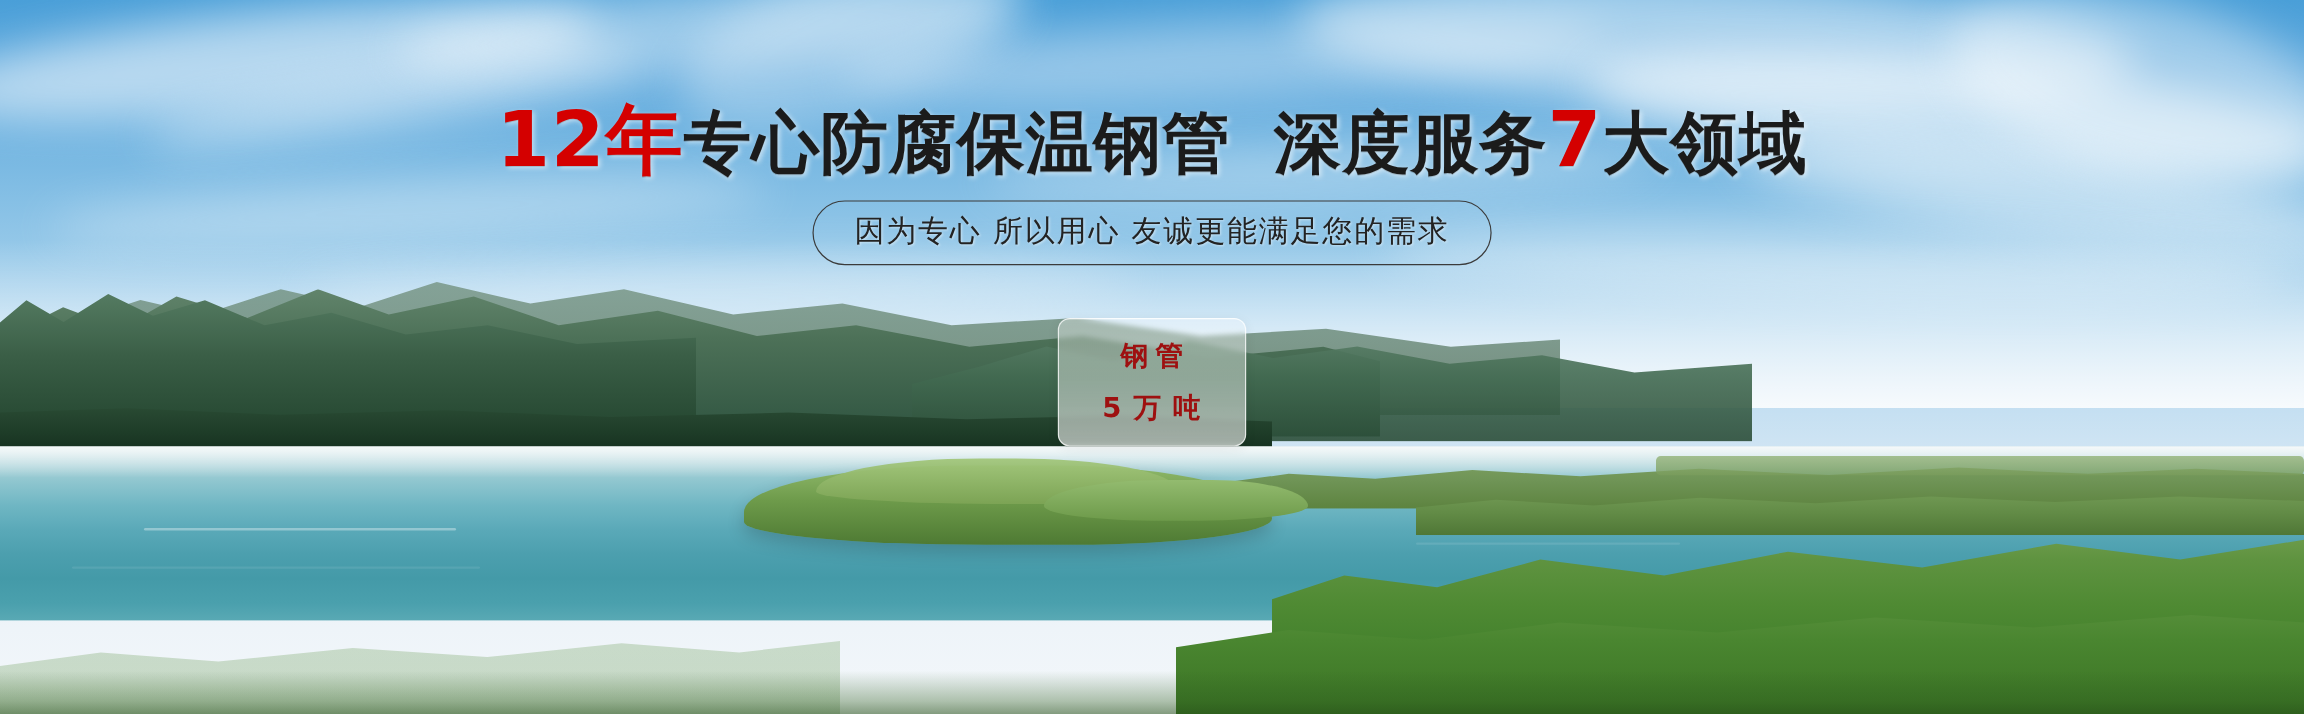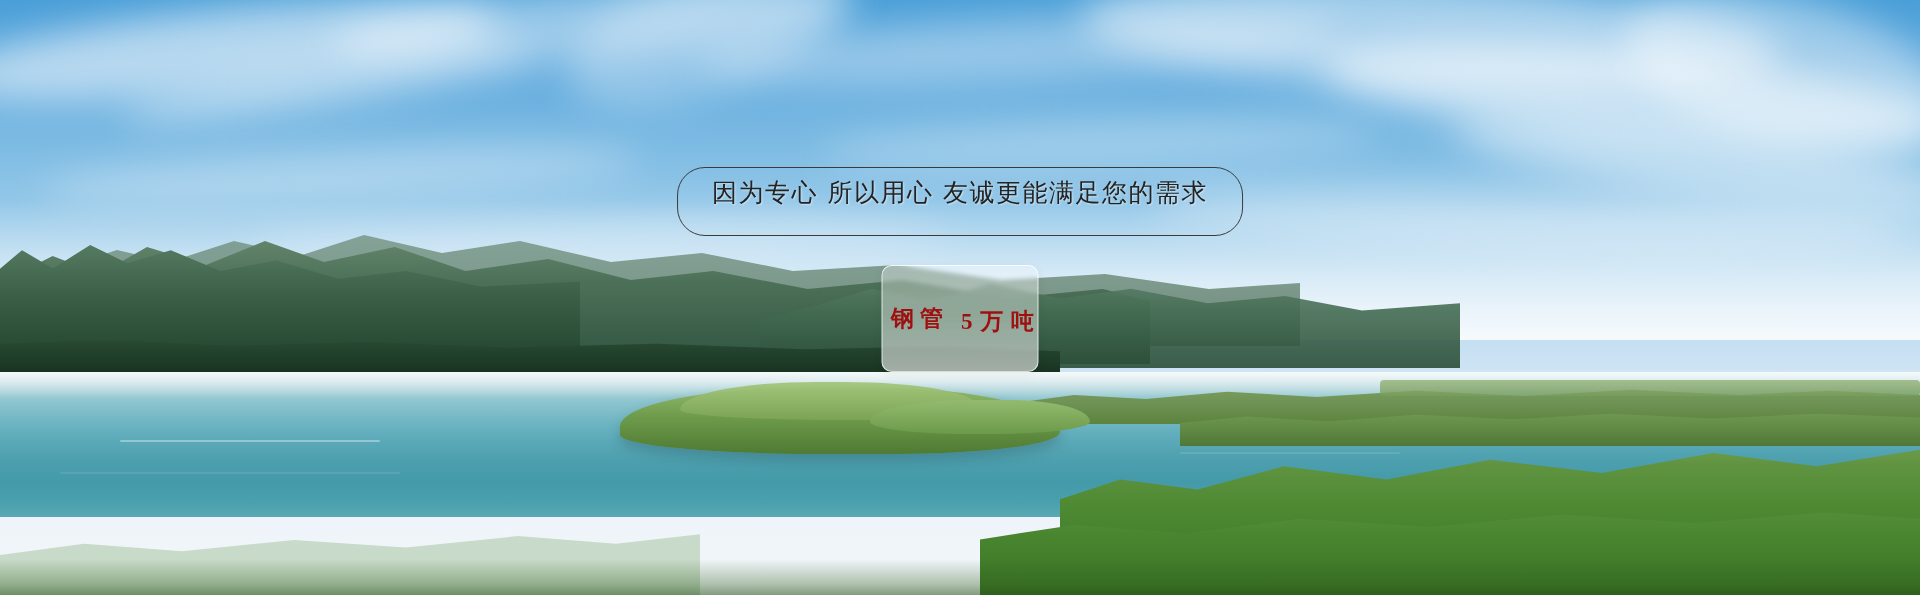--- a/index.html
+++ b/index.html
@@ -167,21 +167,21 @@
     letter-spacing:1px;
     white-space:nowrap;
     text-shadow:2px 2px 4px rgba(255,255,255,.55), 0 1px 0 rgba(0,0,0,.25);
   }
   .headline .red{color:#d40000;font-size:64px;}
   .headline .gapword{display:inline-block;width:36px;}
 
   .pill{
     position:absolute;left:50%;transform:translateX(-50%);
     top:167px;
-    padding:9px 34px 26px;
+    padding:9px 34px 11px;
     border:1.5px solid #3b3b3b;
     border-radius:28px;
     font-size:25px;line-height:32px;
     color:#232323;
     white-space:nowrap;
     letter-spacing:1.5px;
     text-shadow:1px 1px 2px rgba(255,255,255,.5);
   }
 
   
@@ -189,26 +189,25 @@
     position:absolute;left:50%;transform:translateX(-50%);
     top:265px;
     display:flex;
     gap:10px;
   }
   .card{
     width:155px;height:105px;
     background:linear-gradient(180deg,rgba(255,255,255,.30) 0%,rgba(255,255,255,.42) 48%,rgba(255,255,255,.60) 100%);
     border:1px solid rgba(255,255,255,.75);
     border-radius:10px;
-    display:flex;flex-direction:row;
+    display:flex;flex-direction:column;
     align-items:center;justify-content:center;
     gap:12px;
     backdrop-filter:blur(2px);
     box-shadow:0 2px 10px rgba(0,0,0,.06);
-    font-family:Liberation Serif, serif;
   }
   .card-label{
     font-size:23px;font-weight:bold;color:#9e1010;letter-spacing:6px;
     text-indent:6px;line-height:26px;
   }
   .card-value{
     font-size:23px;font-weight:bold;color:#9e1010;line-height:26px;
     letter-spacing:1px;white-space:nowrap;
   }
   .card-value sup{font-size:14px;vertical-align:super;}
@@ -252,20 +251,23 @@
 
   <div class="island"></div>
   <div class="island2"></div>
   <div class="island-r"></div>
 
   <div class="grass"></div>
   <div class="grass-b"></div>
   <div class="leftgrass"></div>
   <div class="bottomstrip"></div>
 
+  <div class="headline">
+    <span class="red">12年</span><span>专心防腐保温钢管</span><span class="gapword"></span><span>深度服务</span><span class="red">7</span><span>大领域</span>
+  </div>
 
   <div class="pill">因为专心 所以用心  友诚更能满足您的需求</div>
 
   <div class="cards">
 
     <div class="card">
       <div class="card-label">钢管</div>
       <div class="card-value"><span>5 万 吨</span><sup></sup></div>
     </div>
 

